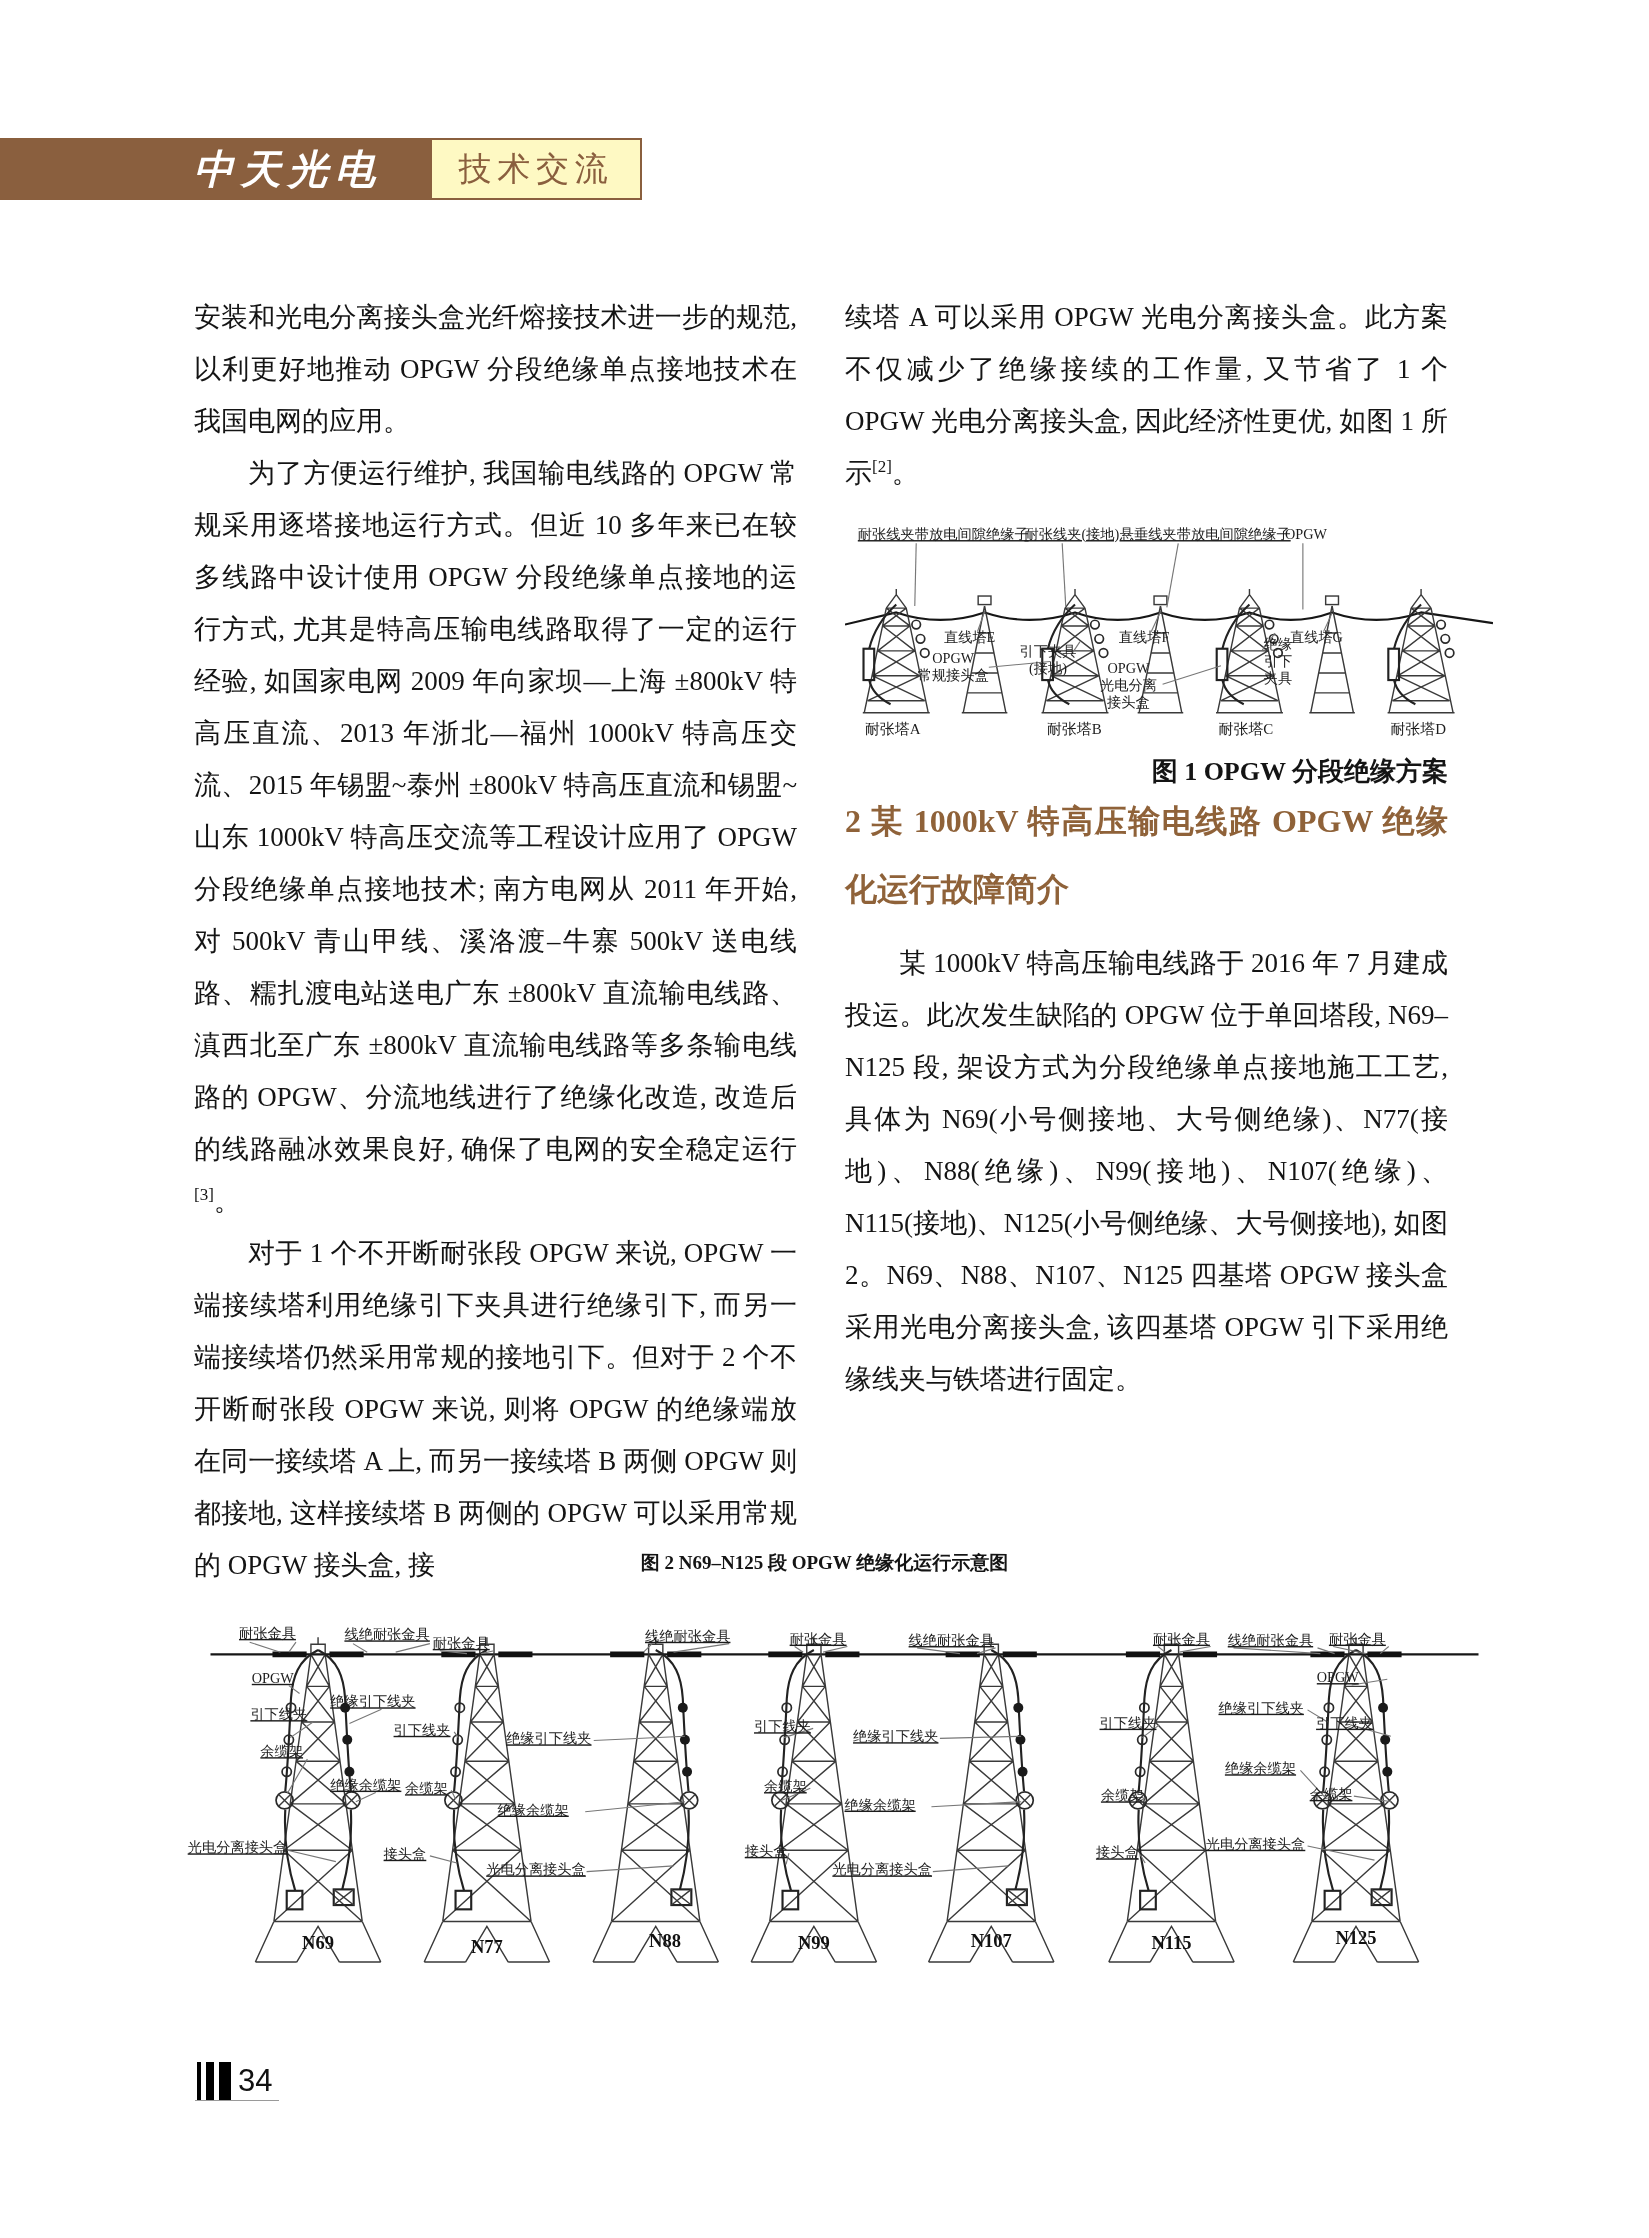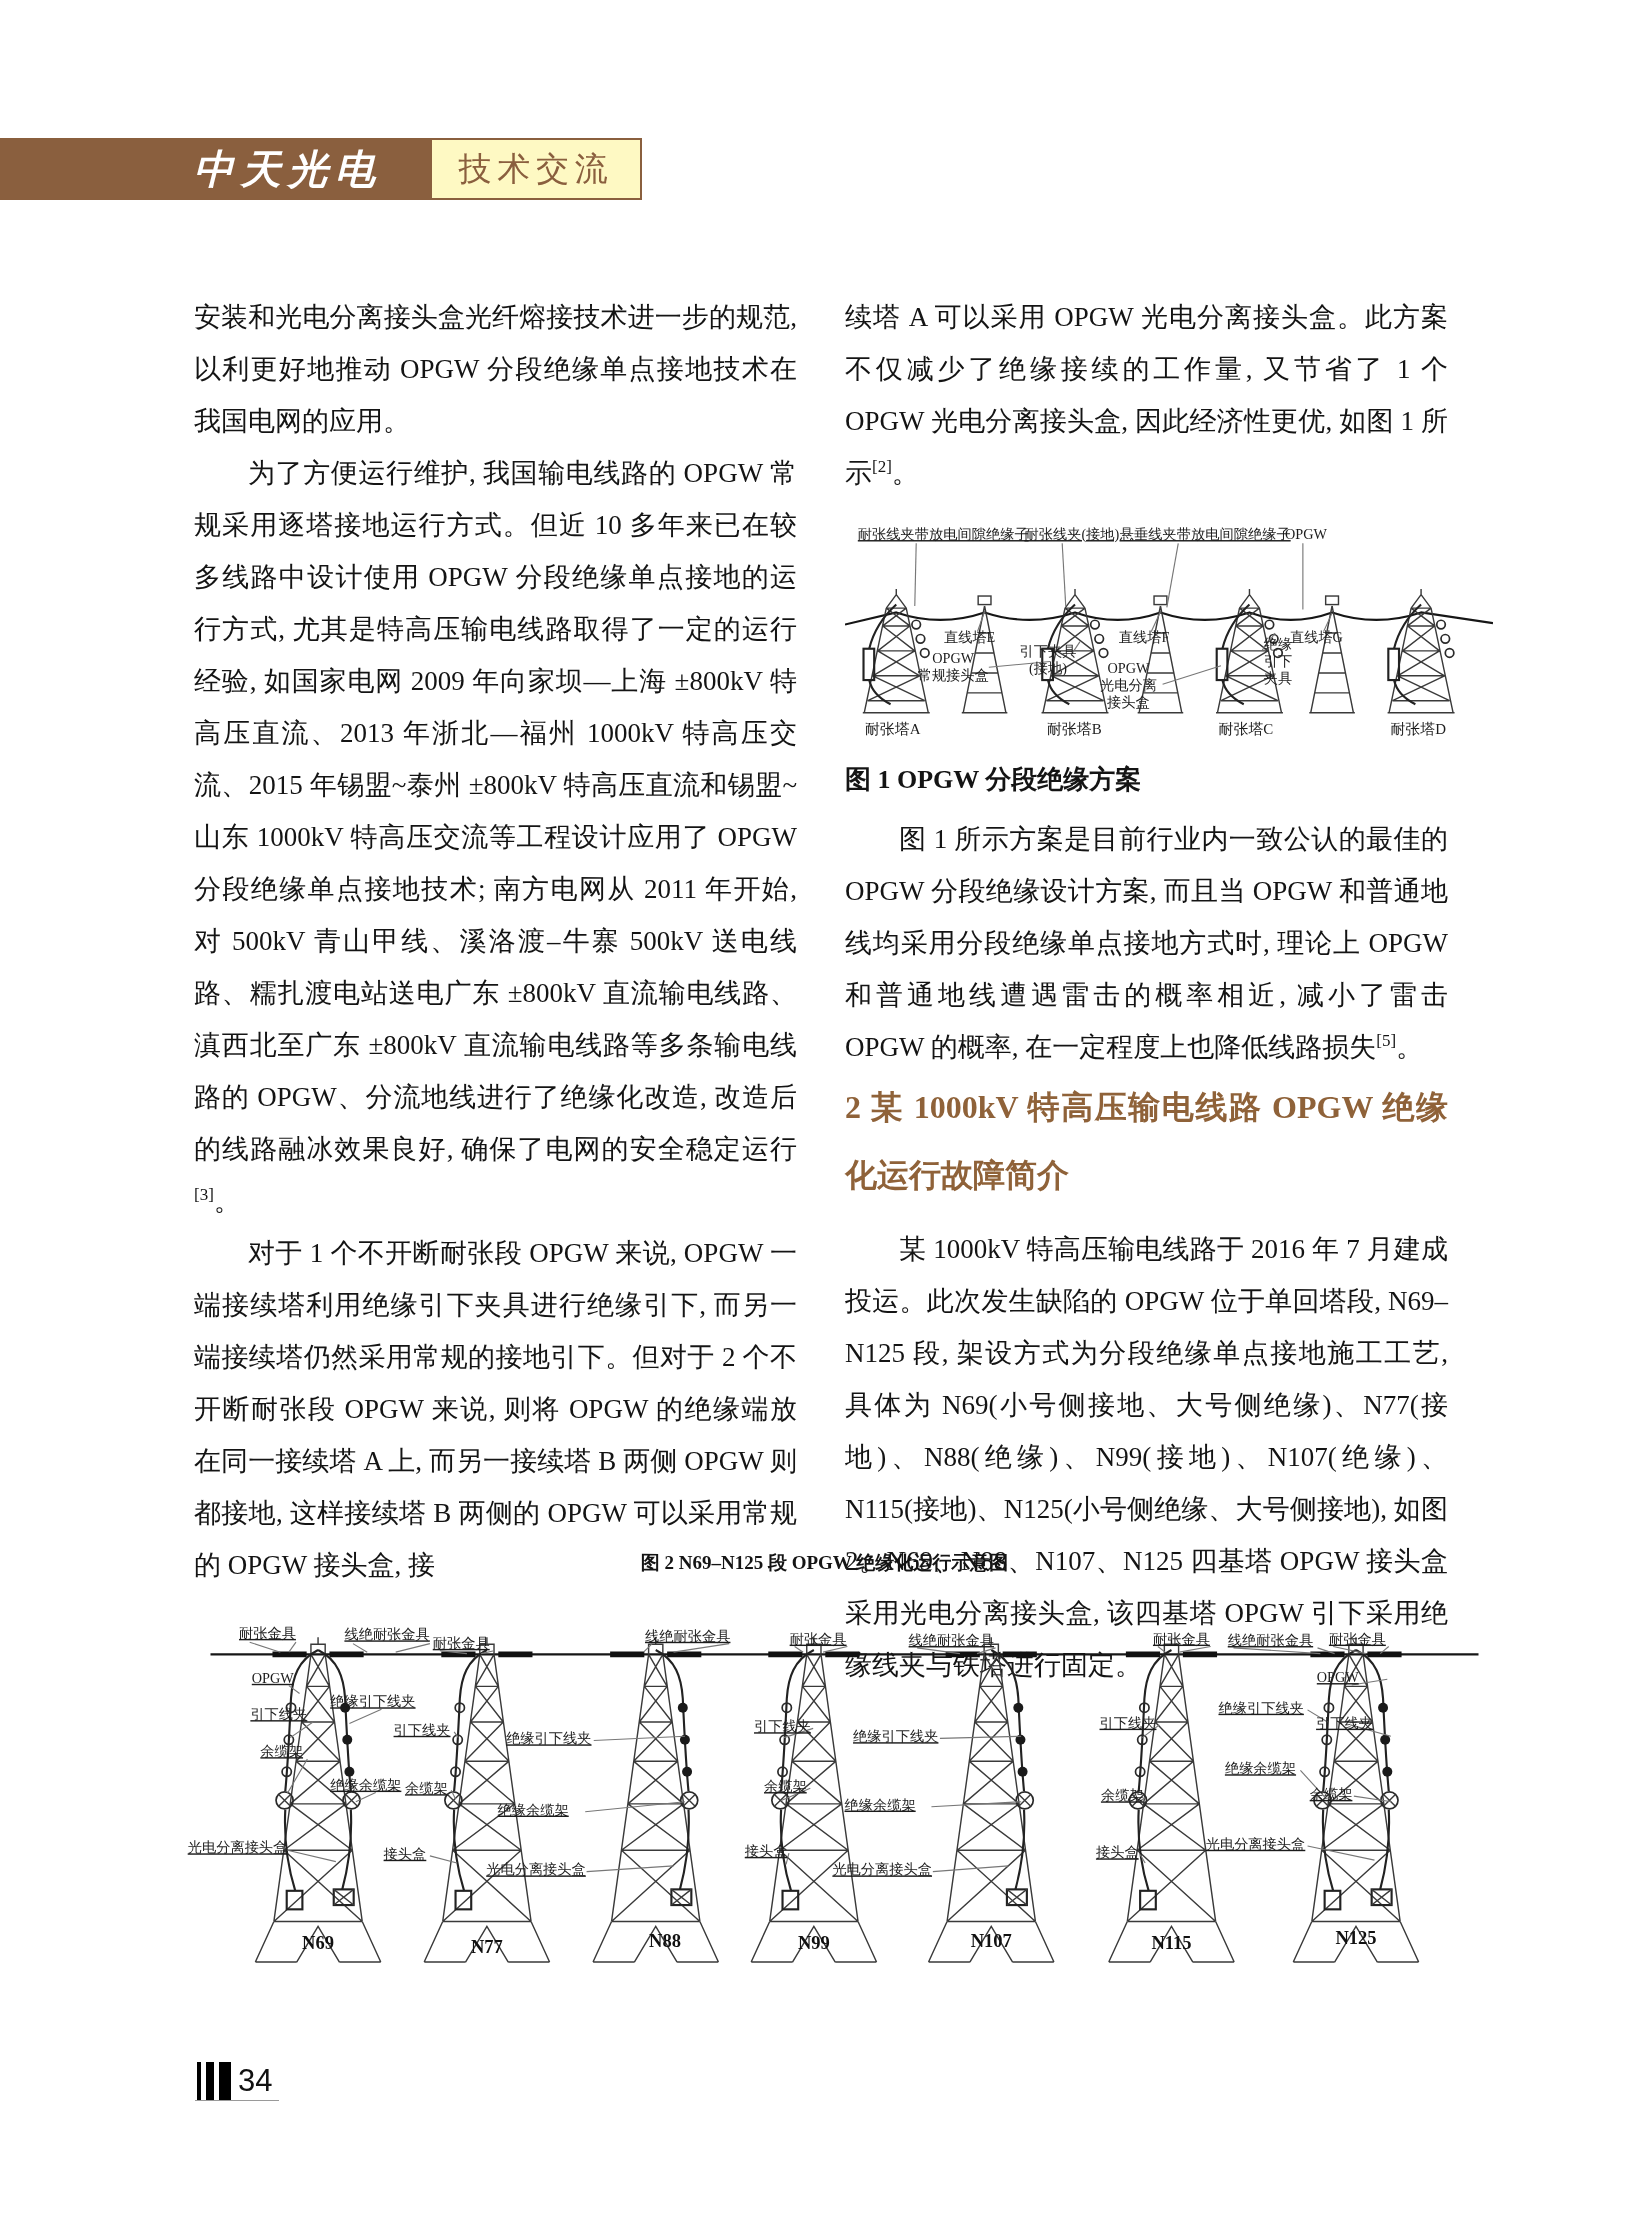--- a/index.html
+++ b/index.html
@@ -20,21 +20,21 @@
   .col{position:absolute;top:291px;width:603px;}
   .col-left{left:194px;}
   .col-right{left:845px;}
   .para{font-size:27px;line-height:52px;text-align:justify;margin:0;color:#141414;
     text-justify:inter-ideograph;}
   .indent{text-indent:54px;}
   .sup{font-size:17px;vertical-align:super;line-height:0;}
   h2.sec{font-size:32px;font-weight:bold;color:#8f6239;margin:15.7px 0 0 0;line-height:47px;text-align:left;}
   h2.sec2{font-size:32px;font-weight:bold;color:#8f6239;margin:0;line-height:68px;text-align:justify;}
   .fig1-wrap{margin-top:20px;}
-  .fig-caption{font-size:26px;font-weight:bold;text-align:left;line-height:31px;margin-top:22px;color:#141414;}
+  .fig-caption{font-size:26px;font-weight:bold;text-align:right;line-height:31px;margin-top:14px;color:#141414;}
   .fig2-caption{position:absolute;left:0;top:1550px;width:1649px;text-align:center;
     font-size:19px;font-weight:bold;color:#141414;}
   .fig2-wrap{position:absolute;left:182px;top:1615px;width:1325px;height:360px;}
   svg .ln{stroke:#3a3a3a;stroke-width:2;fill:none;}
   svg .ln-b{stroke:#222;stroke-width:3;fill:none;}
   svg .wire{stroke:#161616;stroke-width:3;fill:none;}
   svg .fit{stroke:#111;stroke-width:8;}
   svg .lead{stroke:#777;stroke-width:1.6;}
   svg .lbl{font-family:"Liberation Serif","DejaVu Serif",serif;fill:#1c1c1c;text-decoration:underline;}
   svg .lbl-n{font-family:"Liberation Serif","DejaVu Serif",serif;fill:#111;font-weight:bold;}
@@ -143,21 +143,20 @@
       <text class="lbl" x="608" y="230" font-size="20" text-anchor="middle" style="text-decoration:none">夹具</text>
       <text class="lbl" x="662" y="172" font-size="20" text-anchor="middle" style="text-decoration:none">直线塔G</text>
       <text class="lbl" x="67" y="302" font-size="21" text-anchor="middle" style="text-decoration:none">耐张塔A</text>
       <text class="lbl" x="322" y="302" font-size="21" text-anchor="middle" style="text-decoration:none">耐张塔B</text>
       <text class="lbl" x="563" y="302" font-size="21" text-anchor="middle" style="text-decoration:none">耐张塔C</text>
       <text class="lbl" x="805" y="302" font-size="21" text-anchor="middle" style="text-decoration:none">耐张塔D</text>
     </svg>
     <div class="fig-caption">图 1  OPGW 分段绝缘方案</div>
   </div>
 
-  <p class="para indent" style="margin-top:18px"><span>图 1 所示方案是目前行业内一致公认的最佳的 OPGW 分段绝缘设计方案, 而且当 OPGW 和普通地线均采用分段绝缘单点接地方式时, 理论上 OPGW 和普通地线遭遇雷击的概率相近, 减小了雷击 OPGW 的概率, 在一定程度上也降低线路损失</span><sup class="sup">[5]</sup><span>。</span></p>
   <h2 class="sec2">2 某 1000kV 特高压输电线路 OPGW 绝缘化运行故障简介</h2>
   <p class="para indent" style="margin-top:14.3px">某 1000kV 特高压输电线路于 2016 年 7 月建成投运。此次发生缺陷的 OPGW 位于单回塔段, N69–N125 段, 架设方式为分段绝缘单点接地施工工艺, 具体为 N69(小号侧接地、大号侧绝缘)、N77(接地)、N88(绝缘)、N99(接地)、N107(绝缘)、N115(接地)、N125(小号侧绝缘、大号侧接地), 如图 2。N69、N88、N107、N125 四基塔 OPGW 接头盒采用光电分离接头盒, 该四基塔 OPGW 引下采用绝缘线夹与铁塔进行固定。</p>
 </div>
 
 <div class="fig2-caption">图 2  N69–N125 段 OPGW 绝缘化运行示意图</div>
 
 <div class="fig2-wrap">
   <svg width="1325" height="360" viewBox="0 0 1860 505">
     <defs>
       <g id="f2-body">

